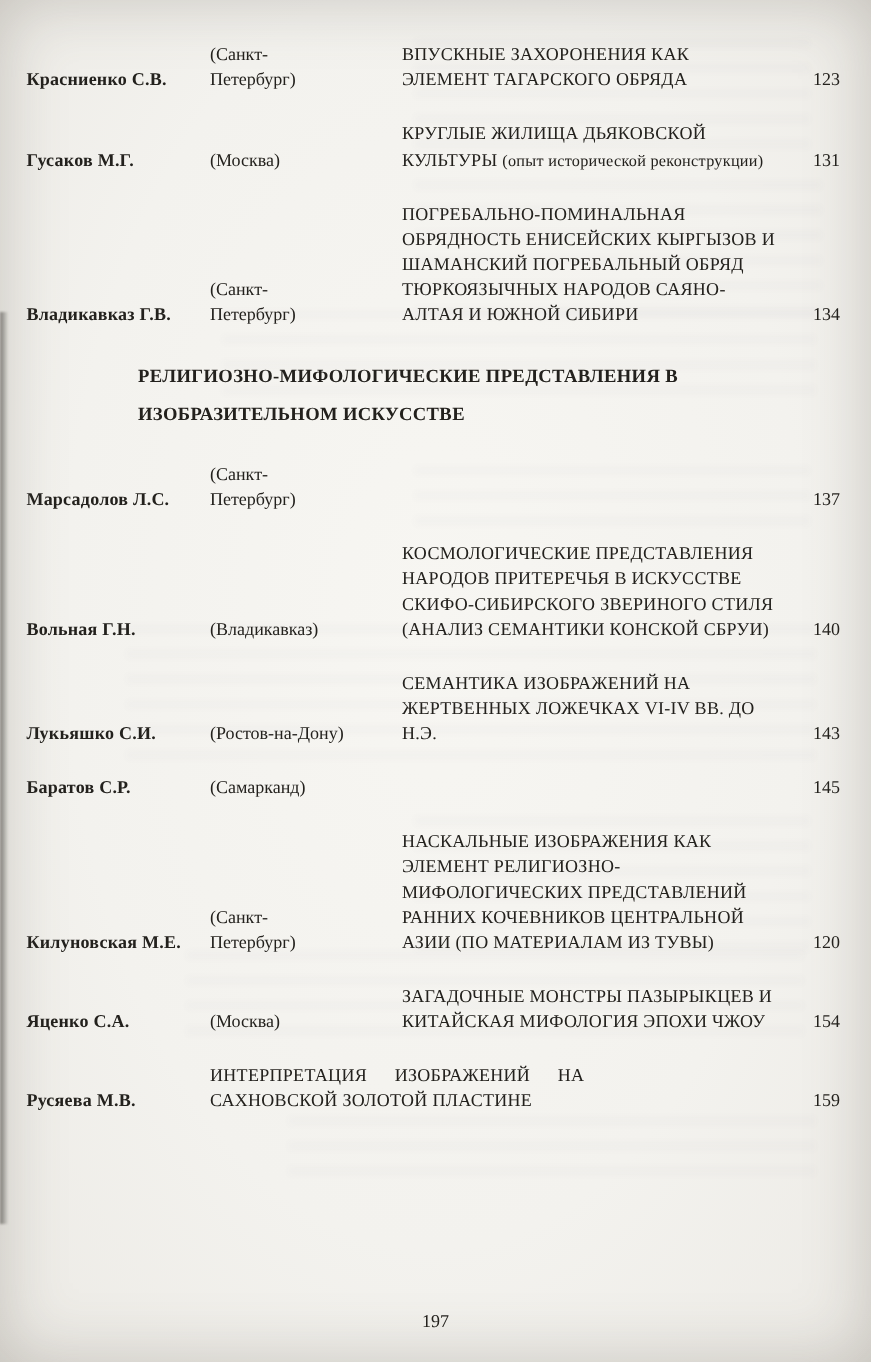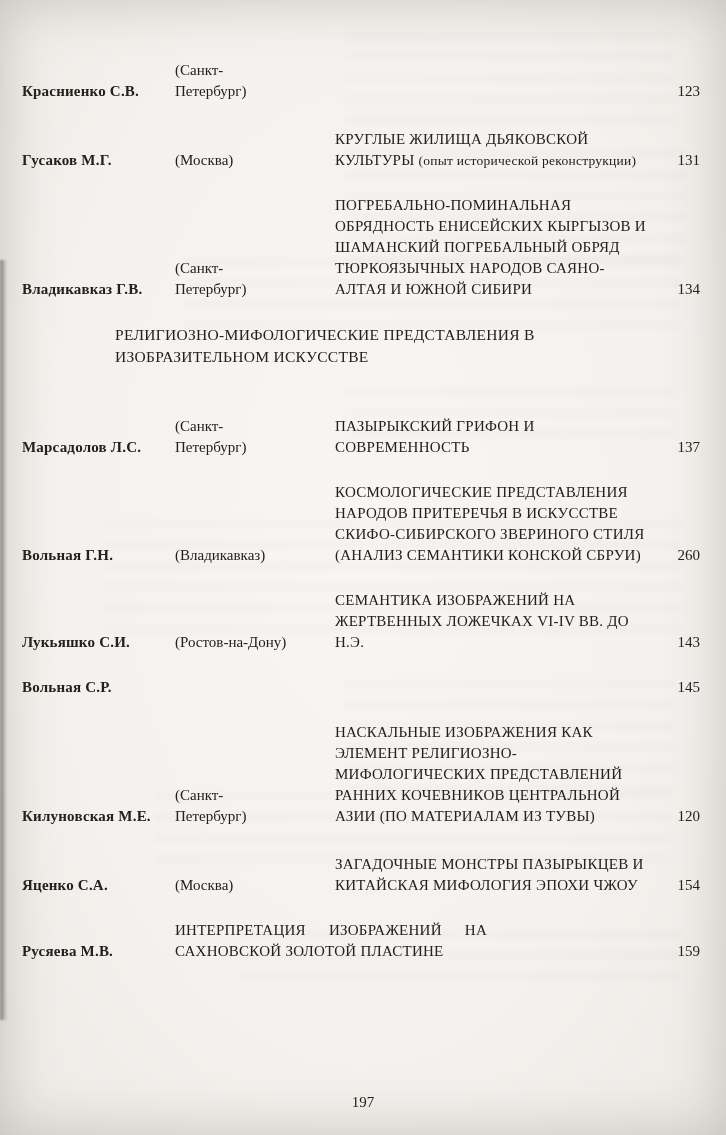--- a/index.html
+++ b/index.html
@@ -78,21 +78,20 @@
     width: 153px;
     font-weight: bold;
     letter-spacing: 0.2px;
     flex-shrink: 0;
   }
 
   .city {
     width: 160px;
     padding-right: 48px;
     flex-shrink: 0;
-    margin-top: 24px;
   }
 
   .title {
     width: 312px;
     flex-shrink: 0;
     letter-spacing: 0.25px;
   }
 
   .title .note {
     font-size: 13.5px;
@@ -105,22 +104,22 @@
 
   .pagenum {
     flex: 1;
     text-align: right;
   }
 
   .section-heading {
     margin: 6px 0 24px 93px;
     width: 488px;
     font-size: 15.5px;
-    font-weight: normal;
-    line-height: 22px;
+    font-weight: bold;
+    line-height: 32px;
     letter-spacing: 0.3px;
   }
 
   .footer {
     position: absolute;
     left: 0;
     right: 0;
     bottom: 24px;
     text-align: center;
     font-size: 15px;
@@ -137,20 +136,21 @@
 <div class="bleed b5"></div>
 <div class="bleed b6"></div>
 <div class="bleed b7"></div>
 <div class="bleed b8"></div>
 
 <div class="paper">
 
   <div class="entry">
     <div class="col author">Красниенко С.В.</div>
     <div class="col city">(Санкт-Петербург)</div>
+    <div class="col title">ВПУСКНЫЕ ЗАХОРОНЕНИЯ КАК ЭЛЕМЕНТ ТАГАРСКОГО ОБРЯДА</div>
     <div class="col pagenum">123</div>
   </div>
 
   <div class="entry">
     <div class="col author">Гусаков М.Г.</div>
     <div class="col city">(Москва)</div>
     <div class="col title"><span>КРУГЛЫЕ ЖИЛИЩА ДЬЯКОВСКОЙ КУЛЬТУРЫ </span><span class="note">(опыт исторической реконструкции)</span></div>
     <div class="col pagenum">131</div>
   </div>
 
@@ -159,40 +159,40 @@
     <div class="col city">(Санкт-Петербург)</div>
     <div class="col title">ПОГРЕБАЛЬНО-ПОМИНАЛЬНАЯ ОБРЯДНОСТЬ ЕНИСЕЙСКИХ КЫРГЫЗОВ И ШАМАНСКИЙ ПОГРЕБАЛЬНЫЙ ОБРЯД ТЮРКОЯЗЫЧНЫХ НАРОДОВ САЯНО-АЛТАЯ И ЮЖНОЙ СИБИРИ</div>
     <div class="col pagenum">134</div>
   </div>
 
   <div class="section-heading">РЕЛИГИОЗНО-МИФОЛОГИЧЕСКИЕ ПРЕДСТАВЛЕНИЯ В ИЗОБРАЗИТЕЛЬНОМ ИСКУССТВЕ</div>
 
   <div class="entry">
     <div class="col author">Марсадолов Л.С.</div>
     <div class="col city">(Санкт-Петербург)</div>
-    <div class="col title">ПАЗЫРЫКСКИЙ ГРИФОН И СОВРЕМЕННОСТЬ</div>
     <div class="col pagenum">137</div>
   </div>
 
   <div class="entry">
     <div class="col author">Вольная Г.Н.</div>
     <div class="col city">(Владикавказ)</div>
     <div class="col title">КОСМОЛОГИЧЕСКИЕ ПРЕДСТАВЛЕНИЯ НАРОДОВ ПРИТЕРЕЧЬЯ В ИСКУССТВЕ СКИФО-СИБИРСКОГО ЗВЕРИНОГО СТИЛЯ (АНАЛИЗ СЕМАНТИКИ КОНСКОЙ СБРУИ)</div>
-    <div class="col pagenum">260</div>
+    <div class="col pagenum">140</div>
   </div>
 
   <div class="entry">
     <div class="col author">Лукьяшко С.И.</div>
     <div class="col city">(Ростов-на-Дону)</div>
     <div class="col title">СЕМАНТИКА ИЗОБРАЖЕНИЙ НА ЖЕРТВЕННЫХ ЛОЖЕЧКАХ VI-IV ВВ. ДО Н.Э.</div>
     <div class="col pagenum">143</div>
   </div>
 
   <div class="entry">
-    <div class="col author">Вольная С.Р.</div>
+    <div class="col author">Баратов С.Р.</div>
+    <div class="col city">(Самарканд)</div>
     <div class="col pagenum">145</div>
   </div>
 
   <div class="entry">
     <div class="col author">Килуновская М.Е.</div>
     <div class="col city">(Санкт-Петербург)</div>
     <div class="col title">НАСКАЛЬНЫЕ ИЗОБРАЖЕНИЯ КАК ЭЛЕМЕНТ РЕЛИГИОЗНО-МИФОЛОГИЧЕСКИХ ПРЕДСТАВЛЕНИЙ РАННИХ КОЧЕВНИКОВ ЦЕНТРАЛЬНОЙ АЗИИ (ПО МАТЕРИАЛАМ ИЗ ТУВЫ)</div>
     <div class="col pagenum">120</div>
   </div>
 

